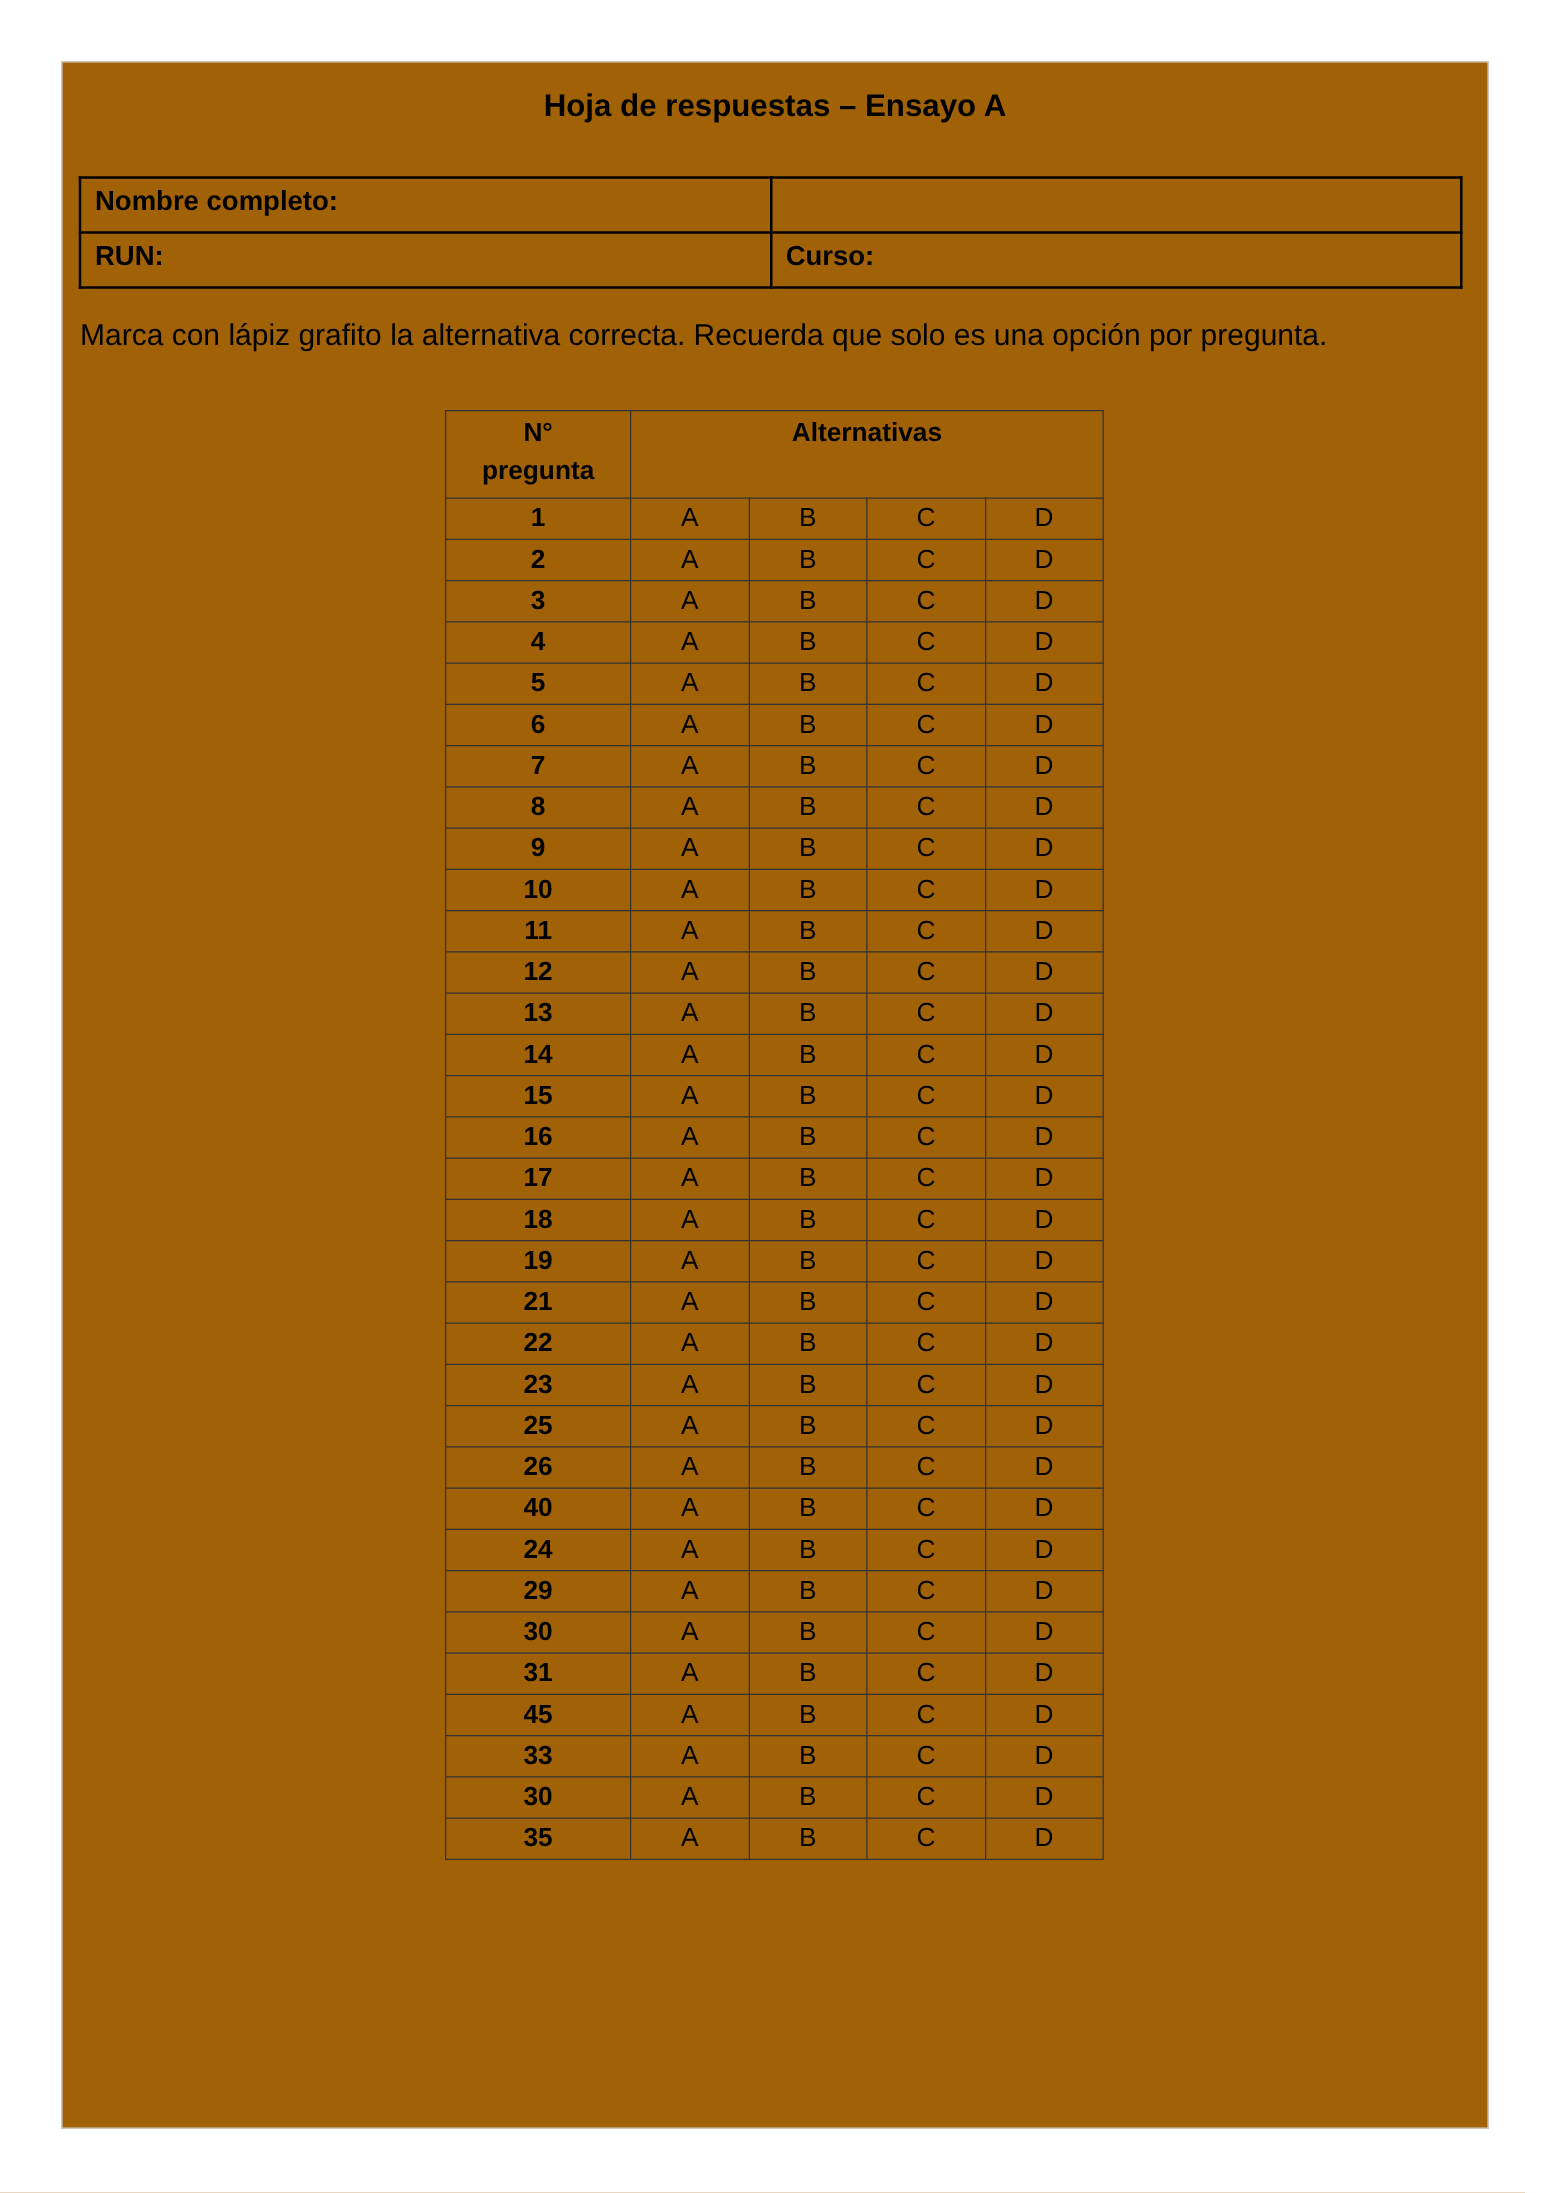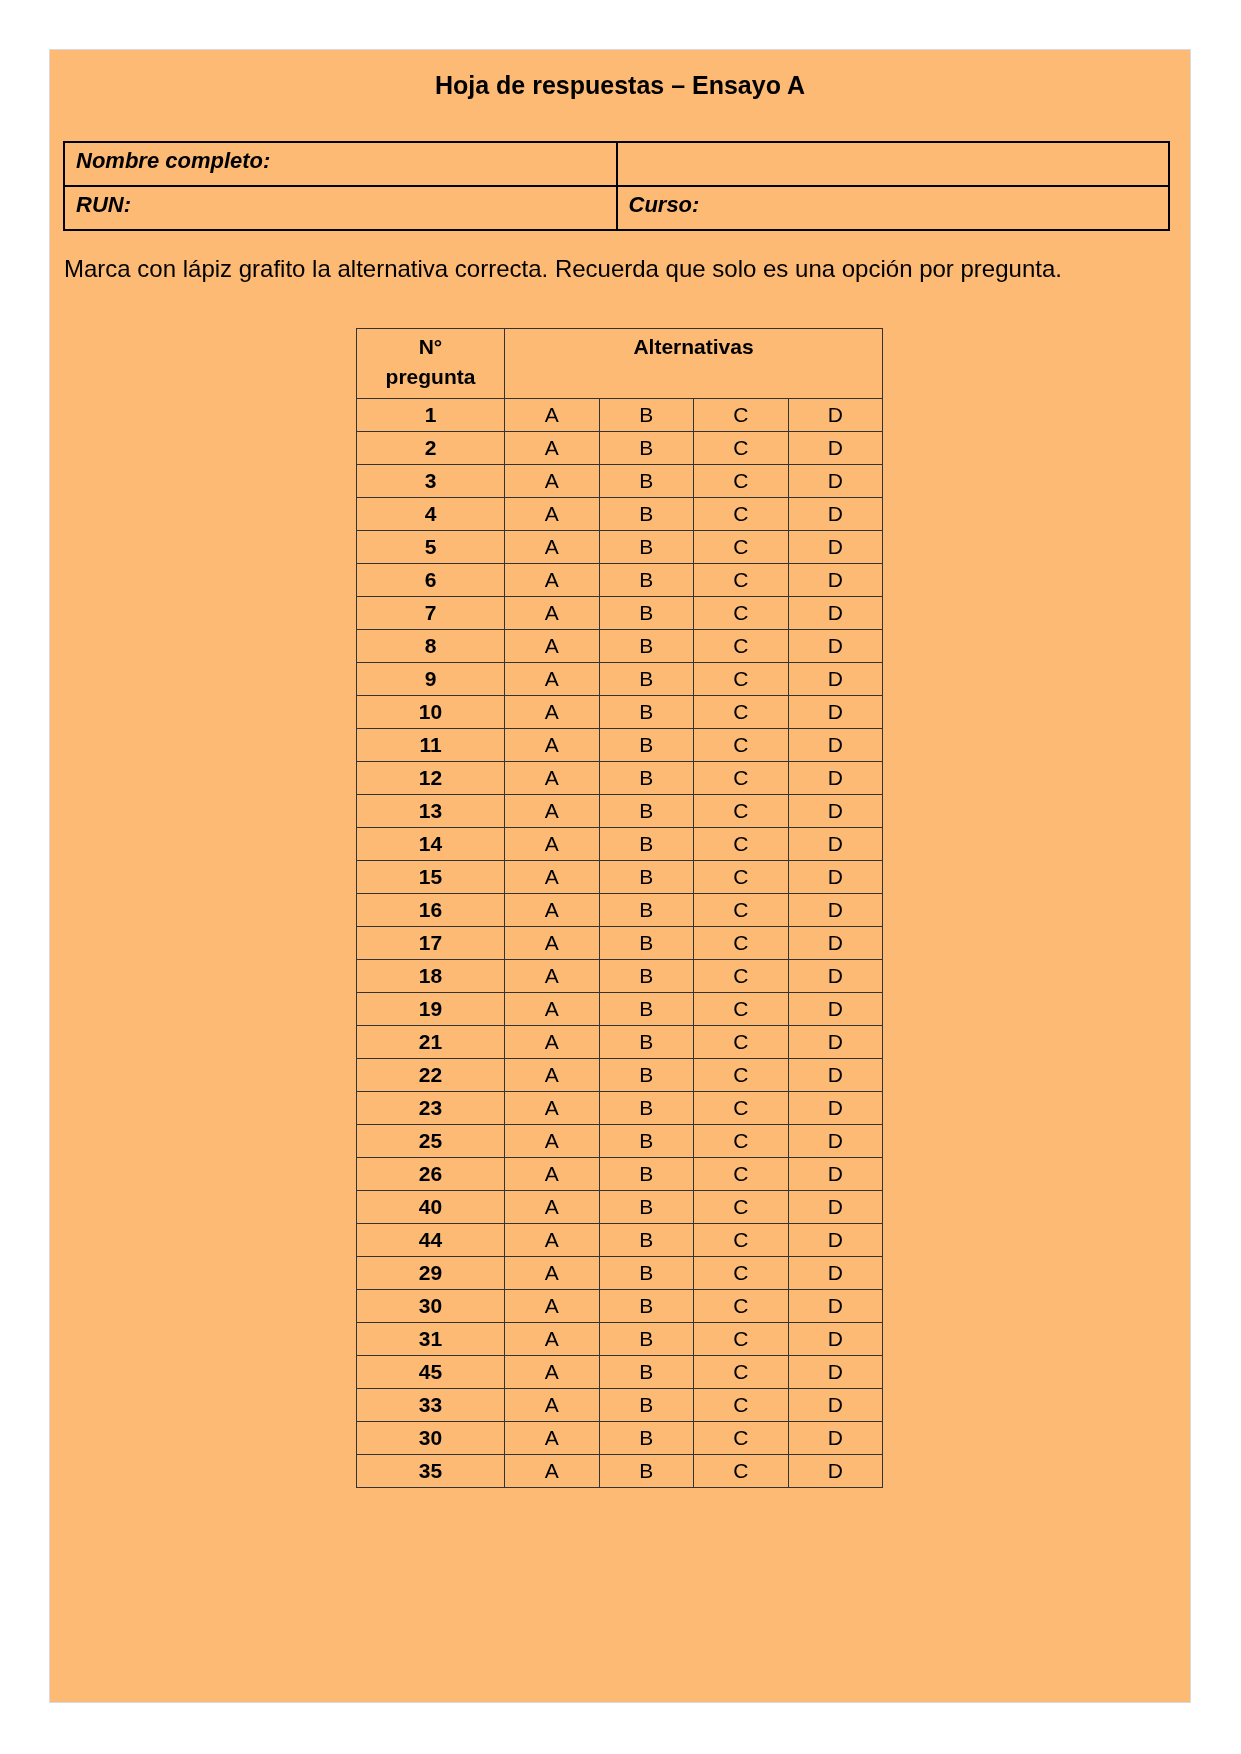--- a/index.html
+++ b/index.html
@@ -10,21 +10,21 @@
     color: #000000;
   }
   body { position: relative; height: 1754px; }
 
   .page {
     position: absolute;
     left: 49px;
     top: 49px;
     width: 1142px;
     height: 1654px;
-    background: #fdba74;
+    background: #a16207;
     border: 1px solid #d9d9d9;
   }
 
   .doc-title {
     position: absolute;
     top: 20px;
     left: 0;
     width: 100%;
     text-align: center;
     font-size: 25px;
@@ -43,21 +43,20 @@
   }
   .info-table td {
     border: 2px solid #000000;
     width: 50%;
     height: 44px;
     vertical-align: top;
     padding: 4px 11px 0 11px;
     font-size: 22px;
     font-weight: bold;
     line-height: 27px;
-    font-style: italic;
   }
 
   .instruction {
     position: absolute;
     left: 14px;
     top: 206px;
     width: 1100px;
     font-size: 24px;
     line-height: 26px;
     font-weight: normal;
@@ -312,21 +311,21 @@
           <td class="opt">D</td>
         </tr>
         <tr>
           <td class="qnum">40</td>
           <td class="opt">A</td>
           <td class="opt">B</td>
           <td class="opt">C</td>
           <td class="opt">D</td>
         </tr>
         <tr>
-          <td class="qnum">44</td>
+          <td class="qnum">24</td>
           <td class="opt">A</td>
           <td class="opt">B</td>
           <td class="opt">C</td>
           <td class="opt">D</td>
         </tr>
         <tr>
           <td class="qnum">29</td>
           <td class="opt">A</td>
           <td class="opt">B</td>
           <td class="opt">C</td>

